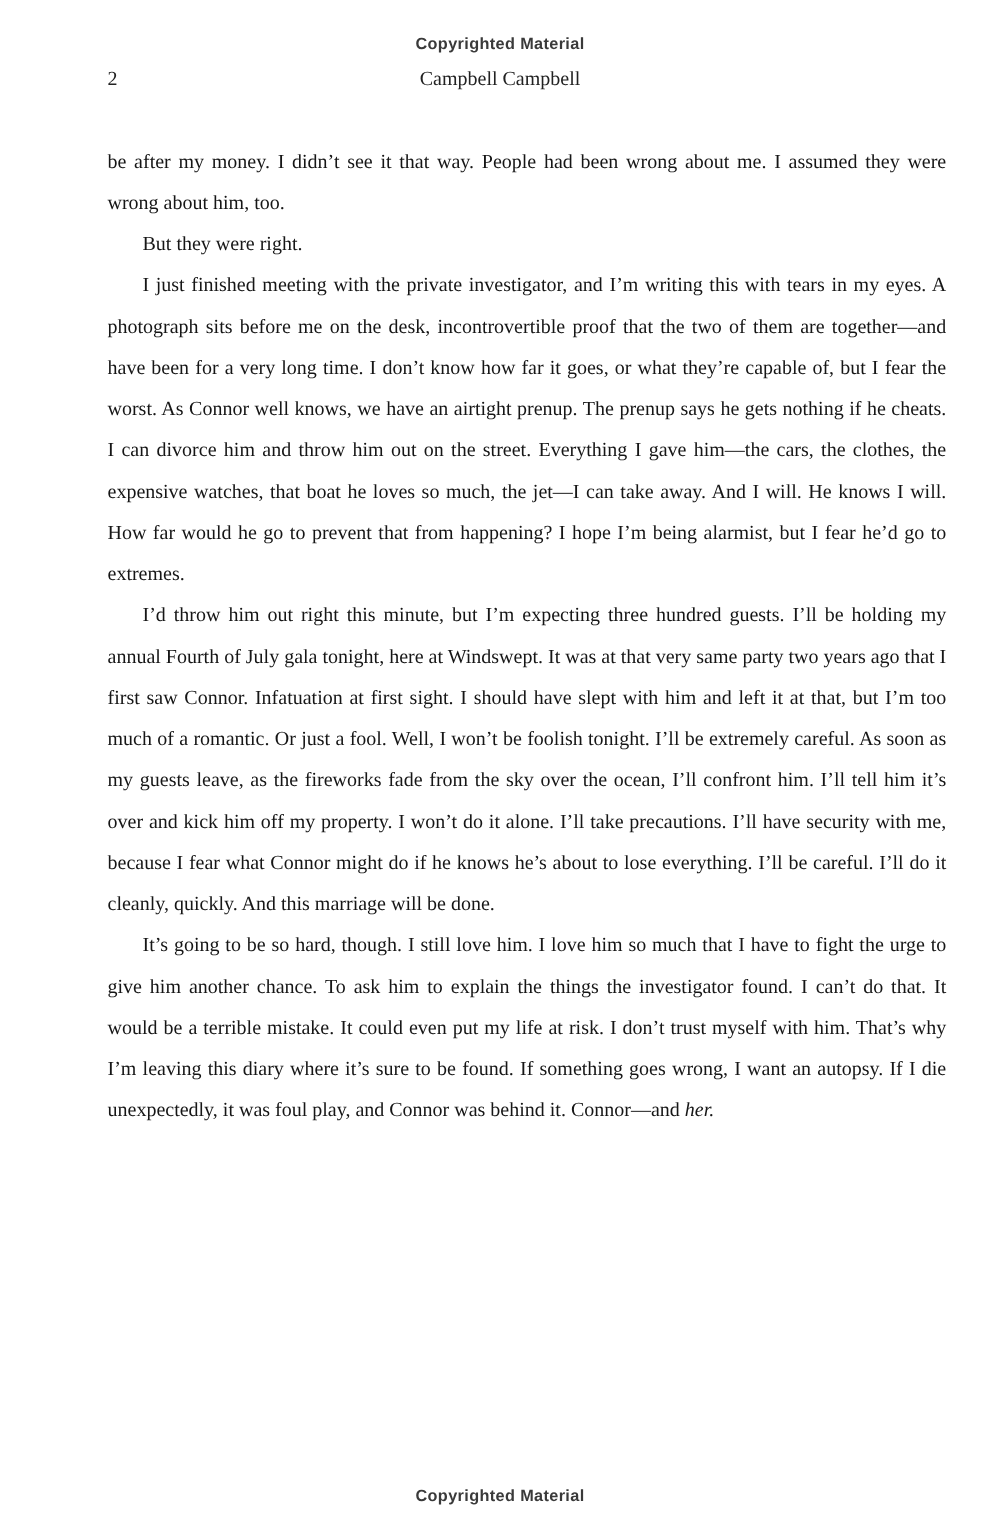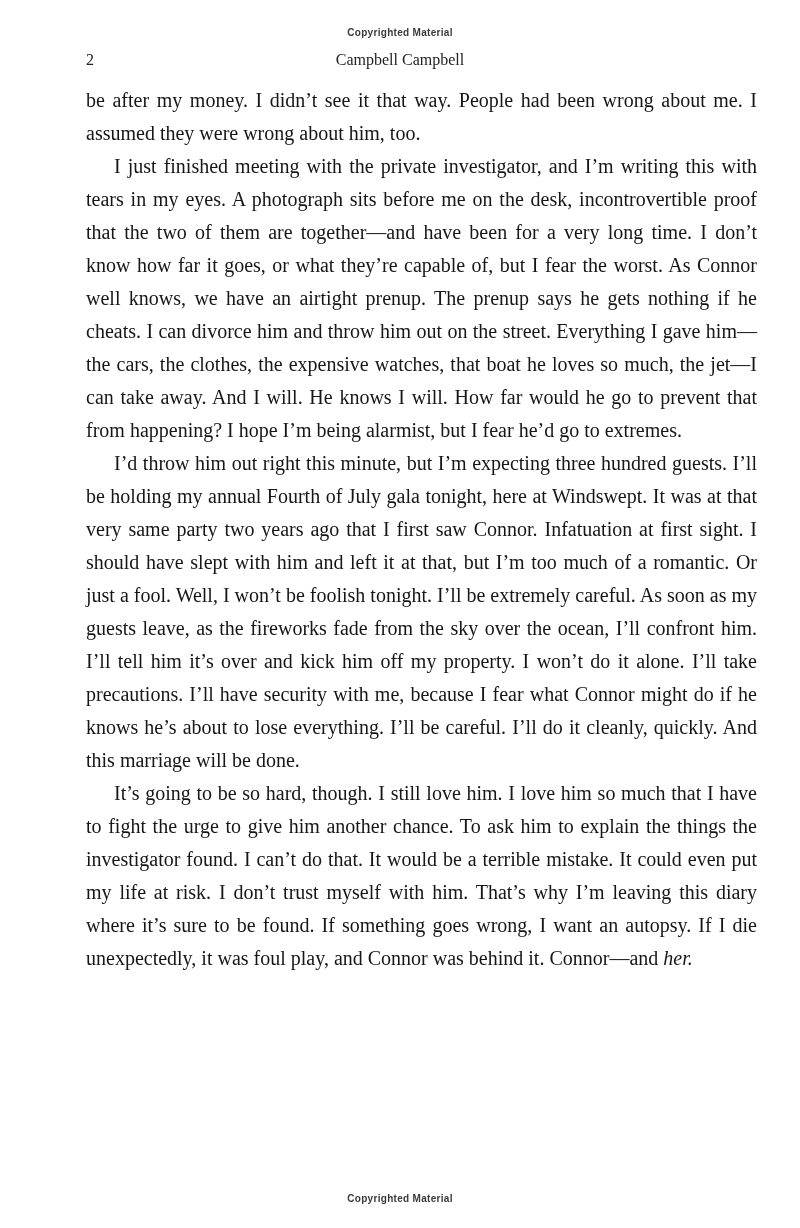--- a/index.html
+++ b/index.html
@@ -17,21 +17,21 @@
     position: relative;
     width: 800px;
     height: 1228px;
     background: #ffffff;
   }
   .banner {
     width: 100%;
     text-align: center;
     font-family: "Liberation Sans", sans-serif;
     font-weight: 700;
-    font-size: 10px;
+    font-size: 13px;
     letter-spacing: 0.3px;
     color: #3a3a3a;
   }
   .banner.top {
     padding-top: 27px;
   }
   .banner.bottom {
     position: absolute;
     left: 0;
     bottom: 24px;
@@ -42,24 +42,24 @@
     text-align: center;
     font-size: 16px;
     color: #222222;
   }
   .pagenum {
     position: absolute;
     left: 86px;
     top: 0;
   }
   .body-text {
-    margin-top: 15px;
+    margin-top: 40px;
     padding-left: 86px;
     padding-right: 43px;
-    font-size: 20px;
+    font-size: 16px;
     line-height: 33px;
     text-align: justify;
     color: #161616;
     hyphens: auto;
     -webkit-hyphens: auto;
   }
   .body-text p {
     margin: 0;
     padding: 0;
   }
@@ -76,20 +76,21 @@
 
   <div class="banner top">Copyrighted Material</div>
 
   <div class="running-header">
     <span class="pagenum">2</span>
     <span class="author">Campbell Campbell</span>
   </div>
 
   <div class="body-text">
     <p class="para"><span>be after my money. I didn’t see it that way. People had been wrong about me. I assumed they were wrong about him, too.</span></p>
+    <p class="para indent"><span>But they were right.</span></p>
     <p class="para indent"><span>I just finished meeting with the private investigator, and I’m writing this with tears in my eyes. A photograph sits before me on the desk, incontrovertible proof that the two of them are together—and have been for a very long time. I don’t know how far it goes, or what they’re capable of, but I fear the worst. As Connor well knows, we have an airtight prenup. The prenup says he gets nothing if he cheats. I can divorce him and throw him out on the street. Everything I gave him—the cars, the clothes, the expensive watches, that boat he loves so much, the jet—I can take away. And I will. He knows I will. How far would he go to prevent that from happening? I hope I’m being alarmist, but I fear he’d go to extremes.</span></p>
     <p class="para indent"><span>I’d throw him out right this minute, but I’m expecting three hundred guests. I’ll be holding my annual Fourth of July gala tonight, here at Windswept. It was at that very same party two years ago that I first saw Connor. Infatuation at first sight. I should have slept with him and left it at that, but I’m too much of a romantic. Or just a fool. Well, I won’t be foolish tonight. I’ll be extremely careful. As soon as my guests leave, as the fireworks fade from the sky over the ocean, I’ll confront him. I’ll tell him it’s over and kick him off my property. I won’t do it alone. I’ll take precautions. I’ll have security with me, because I fear what Connor might do if he knows he’s about to lose everything. I’ll be careful. I’ll do it cleanly, quickly. And this marriage will be done.</span></p>
     <p class="para indent"><span>It’s going to be so hard, though. I still love him. I love him so much that I have to fight the urge to give him another chance. To ask him to explain the things the investigator found. I can’t do that. It would be a terrible mistake. It could even put my life at risk. I don’t trust myself with him. That’s why I’m leaving this diary where it’s sure to be found. If something goes wrong, I want an autopsy. If I die unexpectedly, it was foul play, and Connor was behind it. Connor—and </span><i>her.</i></p>
   </div>
 
   <div class="banner bottom">Copyrighted Material</div>
 
 </div>
 
 </body></html>

